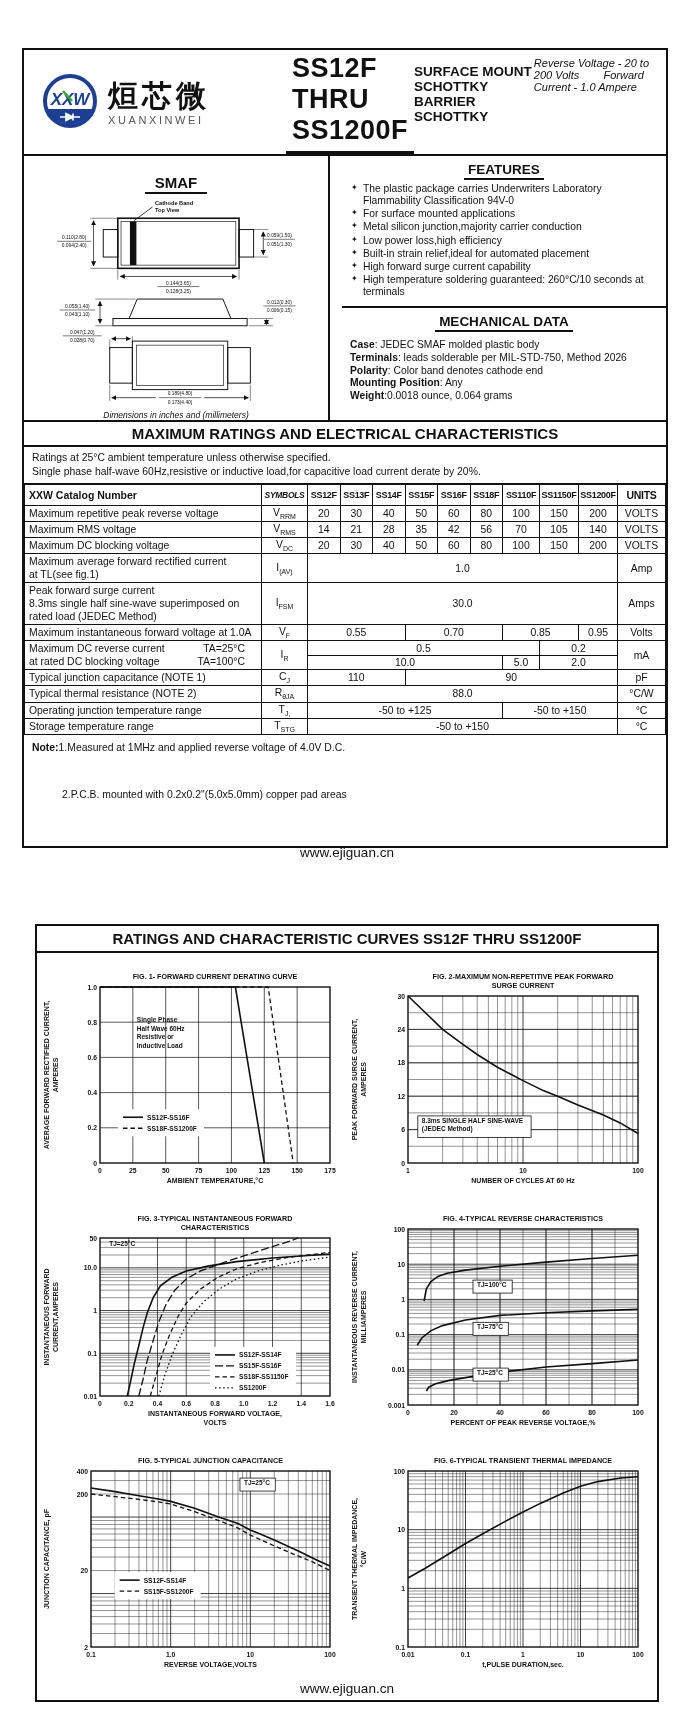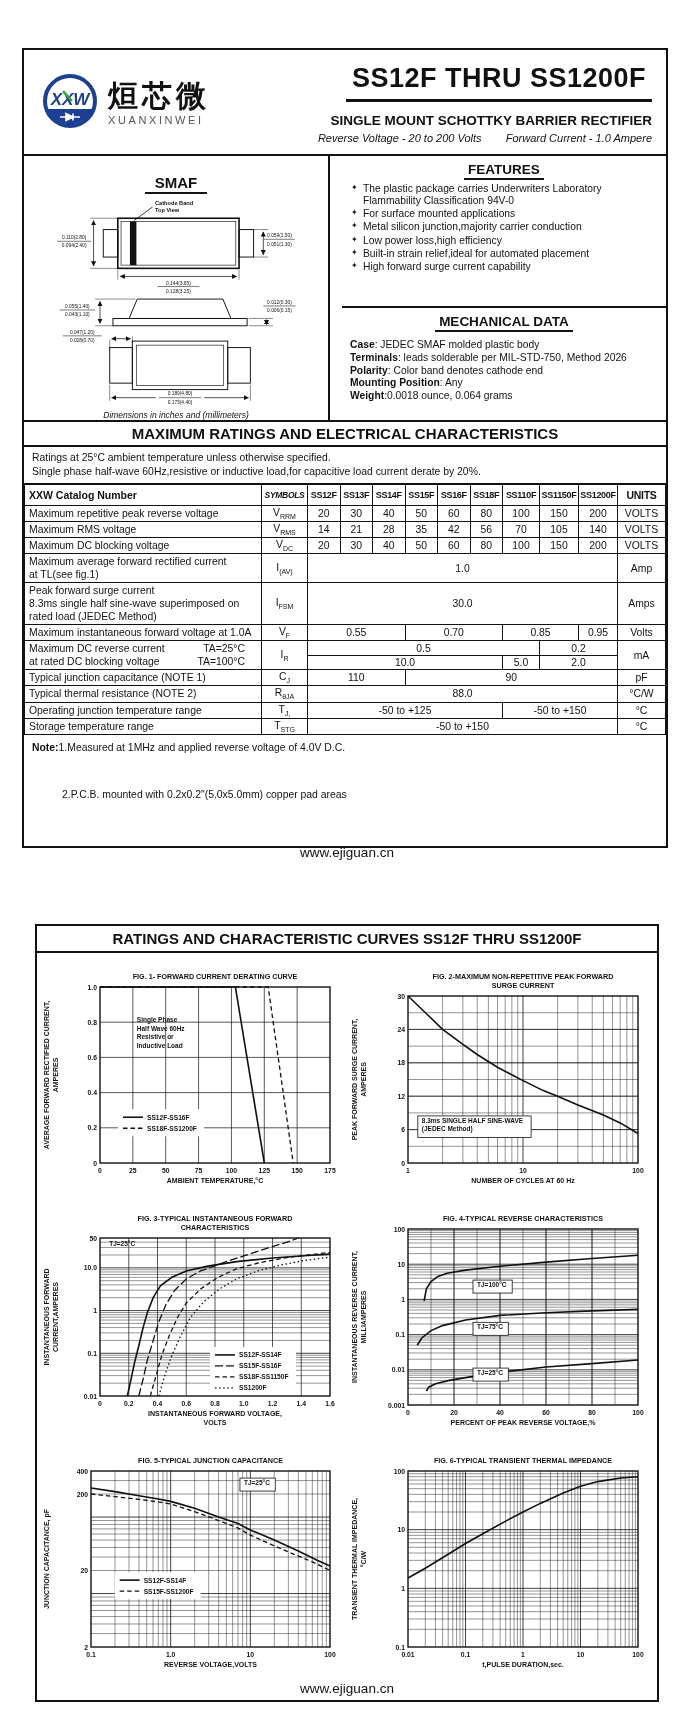--- a/index.html
+++ b/index.html
@@ -6,21 +6,21 @@
   body{width:694px;font-family:"Liberation Sans",sans-serif;color:#111;-webkit-font-smoothing:antialiased;}
   .sheet{position:relative;width:694px;height:1736px;background:#fff;overflow:hidden;}
 
   
   .page1{position:absolute;left:22px;top:48px;width:646px;height:800px;border:2px solid #111;box-sizing:border-box;display:flex;flex-direction:column;}
   .p1-header{display:flex;align-items:center;padding:10px 14px 8px 14px;height:104px;box-sizing:border-box;}
   .logo-block{display:flex;align-items:center;width:248px;flex:none;}
   .logo-text{margin-left:6px;}
   .logo-cn{font-size:30px;font-weight:bold;letter-spacing:4px;line-height:1.05;}
   .logo-en{font-size:11px;letter-spacing:2.6px;color:#555;margin-top:2px;}
-  .title-block{flex:1;display:flex;flex-direction:column;align-items:flex-end;}
+  .title-block{flex:1;display:flex;flex-direction:row;align-items:flex-start;}
   .h-title{font-size:27px;font-weight:bold;letter-spacing:.5px;padding:0 6px 5px 6px;border-bottom:3px solid #111;}
   .h-sub{font-size:13.5px;font-weight:bold;margin-top:11px;}
   .h-tag{font-size:11px;font-style:italic;margin-top:4px;}
 
   .specbox{display:flex;border-top:2px solid #111;height:266px;box-sizing:border-box;}
   .spec-left{width:306px;flex:none;border-right:2px solid #111;box-sizing:border-box;padding:4px 0 0 0;display:flex;flex-direction:column;align-items:center;}
   .pkg-name{font-size:15px;font-weight:bold;border-bottom:2px solid #111;padding:0 10px 1px 10px;margin-top:14px;}
   .pkg-caption{font-size:8.5px;font-style:italic;margin-top:1px;}
   .spec-right{flex:1;display:flex;flex-direction:column;margin-left:12px;}
   .features{border-bottom:2px solid #111;padding:6px 8px 4px 8px;flex:none;height:152px;box-sizing:border-box;}
@@ -76,21 +76,21 @@
           <path d="M25 20 L34 30" stroke="#3aa935" stroke-width="2.5" fill="none"></path>
           <path d="M22 46 L28 46 M28 42.5 L28 49.5 L35 46 Z M35 42.5 L35 49.5 M35 46 L42 46" stroke="#fff" stroke-width="1.6" fill="#fff"></path>
         </svg>
         <div class="logo-text">
           <div class="logo-cn">烜芯微</div>
           <div class="logo-en">XUANXINWEI</div>
         </div>
       </div>
       <div class="title-block">
         <div class="h-title">SS12F THRU SS1200F</div>
-        <div class="h-sub">SINGLE MOUNT SCHOTTKY BARRIER RECTIFIER</div>
+        <div class="h-sub">SURFACE MOUNT SCHOTTKY BARRIER SCHOTTKY</div>
         <div class="h-tag">
           <span>Reverse Voltage - 20 to 200 Volts</span>
           <span style="display:inline-block;width:18px;"></span>
           <span>Forward Current - 1.0 Ampere</span>
         </div>
       </div>
     </div>
 
     <div class="specbox">
       <div class="spec-left">
@@ -172,20 +172,21 @@
       <div class="spec-right">
         <div class="features">
           <div class="sec-head"><span>FEATURES</span></div>
           <ul class="feat-list">
               <li>The plastic package carries Underwriters Laboratory Flammability Classification 94V-0</li>
               <li>For surface mounted applications</li>
               <li>Metal silicon junction,majority carrier conduction</li>
               <li>Low power loss,high efficiency</li>
               <li>Built-in strain relief,ideal for automated placement</li>
               <li>High forward surge current capability</li>
+              <li>High temperature soldering guaranteed: 260°C/10 seconds at terminals</li>
             </ul>
         </div>
         <div class="mech">
           <div class="sec-head"><span>MECHANICAL DATA</span></div>
           <div class="mech-items">
               <p><b>Case</b><span>: JEDEC SMAF molded plastic body</span></p>
               <p><b>Terminals</b><span>: leads solderable per MIL-STD-750, Method 2026</span></p>
               <p><b>Polarity</b><span>: Color band denotes cathode end</span></p>
               <p><b>Mounting Position</b><span>: Any</span></p>
               <p><b>Weight</b><span>:0.0018 ounce, 0.064 grams</span></p>

